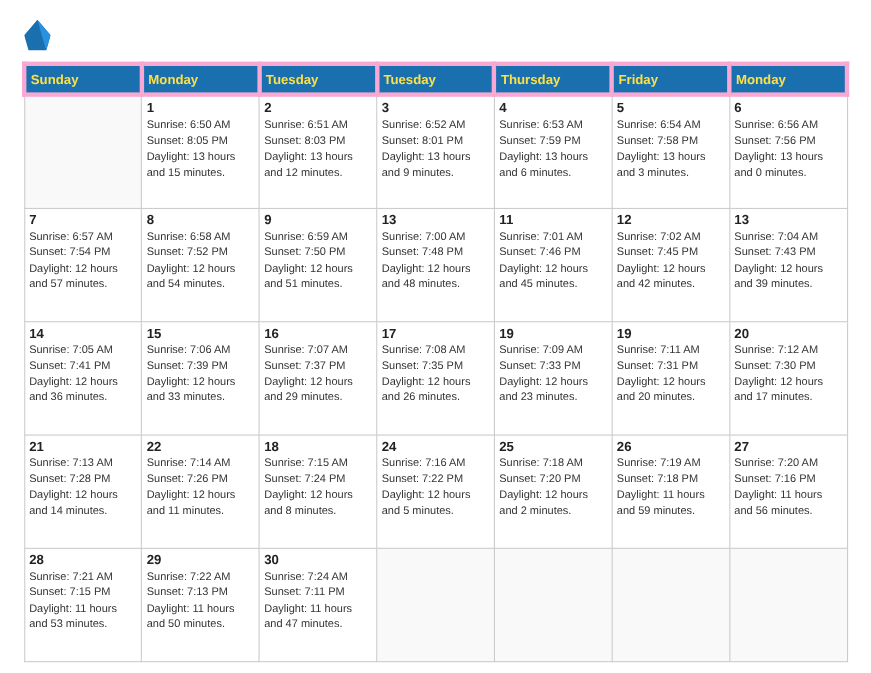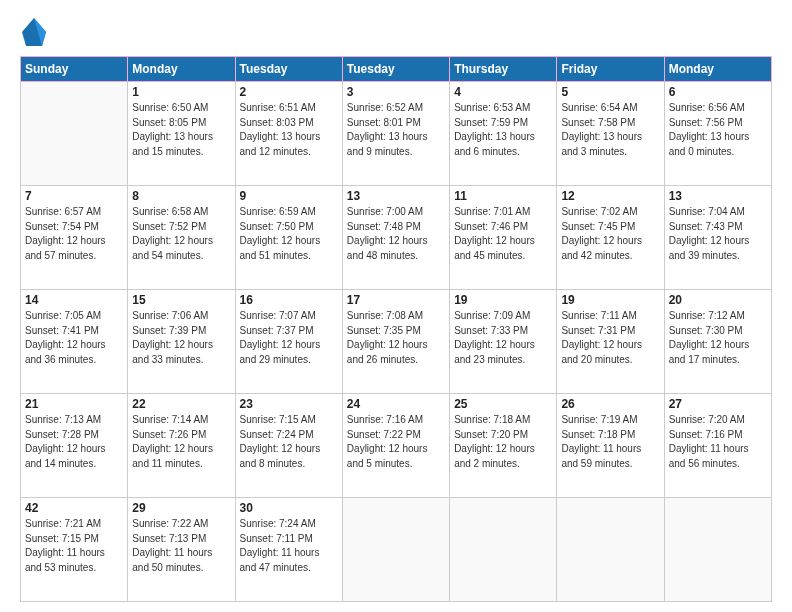--- a/index.html
+++ b/index.html
@@ -60,26 +60,26 @@
       color: #444;
     }
     .calendar {
       flex: 1;
       border-collapse: collapse;
       width: 100%;
       table-layout: fixed;
     }
     .calendar th {
       background: #1a6faf;
-      color: #ffffff;
+      color: #fde047;
       font-size: 12px;
       font-weight: bold;
       padding: 5px 4px;
       text-align: left;
-      border: 1px solid #f9a8d4;
+      border: 4px solid #f9a8d4;
     }
     .calendar td {
       border: 1px solid #ccc;
       vertical-align: top;
       padding: 3px 4px;
       font-size: 10px;
       color: #333;
       height: 88px;
     }
     .calendar td.empty {
@@ -222,21 +222,21 @@
         <tr>
           <td>
             <span class="day-num">21</span>
             <div class="day-info">Sunrise: 7:13 AM<br>Sunset: 7:28 PM<br>Daylight: 12 hours<br>and 14 minutes.</div>
           </td>
           <td>
             <span class="day-num">22</span>
             <div class="day-info">Sunrise: 7:14 AM<br>Sunset: 7:26 PM<br>Daylight: 12 hours<br>and 11 minutes.</div>
           </td>
           <td>
-            <span class="day-num">23</span>
+            <span class="day-num">18</span>
             <div class="day-info">Sunrise: 7:15 AM<br>Sunset: 7:24 PM<br>Daylight: 12 hours<br>and 8 minutes.</div>
           </td>
           <td>
             <span class="day-num">24</span>
             <div class="day-info">Sunrise: 7:16 AM<br>Sunset: 7:22 PM<br>Daylight: 12 hours<br>and 5 minutes.</div>
           </td>
           <td>
             <span class="day-num">25</span>
             <div class="day-info">Sunrise: 7:18 AM<br>Sunset: 7:20 PM<br>Daylight: 12 hours<br>and 2 minutes.</div>
           </td>
@@ -244,21 +244,21 @@
             <span class="day-num">26</span>
             <div class="day-info">Sunrise: 7:19 AM<br>Sunset: 7:18 PM<br>Daylight: 11 hours<br>and 59 minutes.</div>
           </td>
           <td>
             <span class="day-num">27</span>
             <div class="day-info">Sunrise: 7:20 AM<br>Sunset: 7:16 PM<br>Daylight: 11 hours<br>and 56 minutes.</div>
           </td>
         </tr>
         <tr>
           <td>
-            <span class="day-num">42</span>
+            <span class="day-num">28</span>
             <div class="day-info">Sunrise: 7:21 AM<br>Sunset: 7:15 PM<br>Daylight: 11 hours<br>and 53 minutes.</div>
           </td>
           <td>
             <span class="day-num">29</span>
             <div class="day-info">Sunrise: 7:22 AM<br>Sunset: 7:13 PM<br>Daylight: 11 hours<br>and 50 minutes.</div>
           </td>
           <td>
             <span class="day-num">30</span>
             <div class="day-info">Sunrise: 7:24 AM<br>Sunset: 7:11 PM<br>Daylight: 11 hours<br>and 47 minutes.</div>
           </td>

